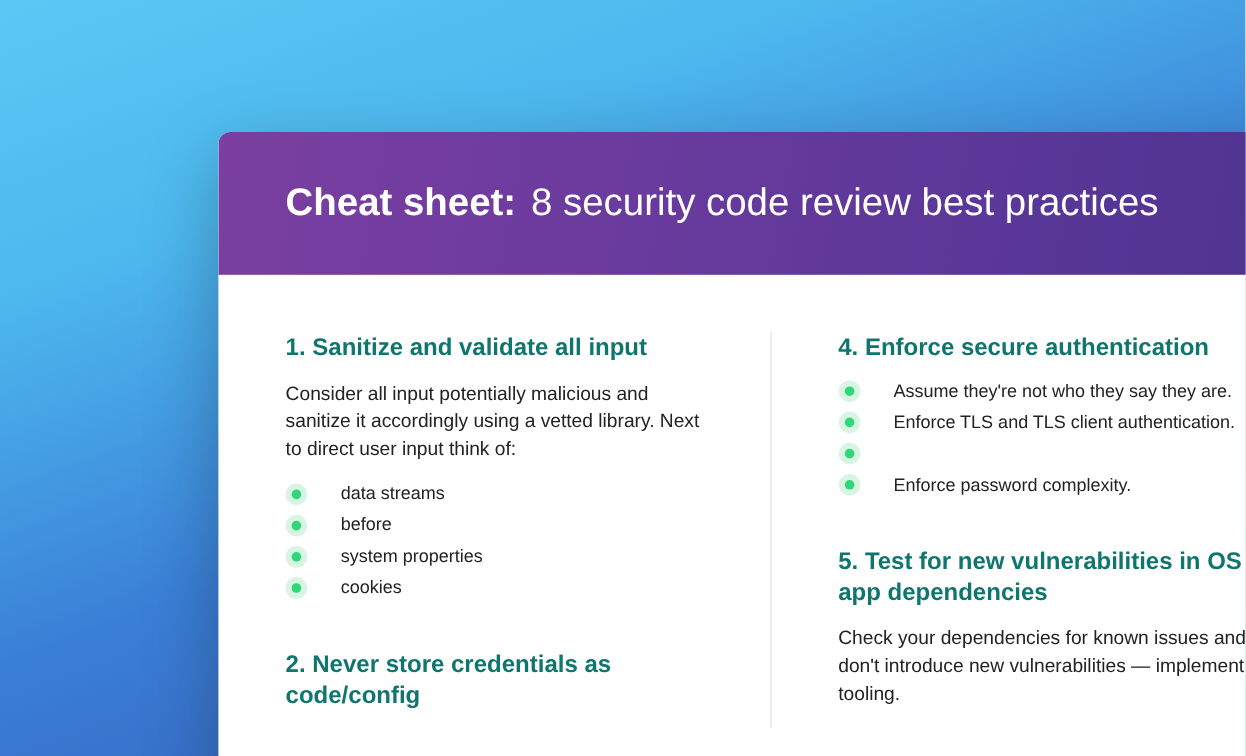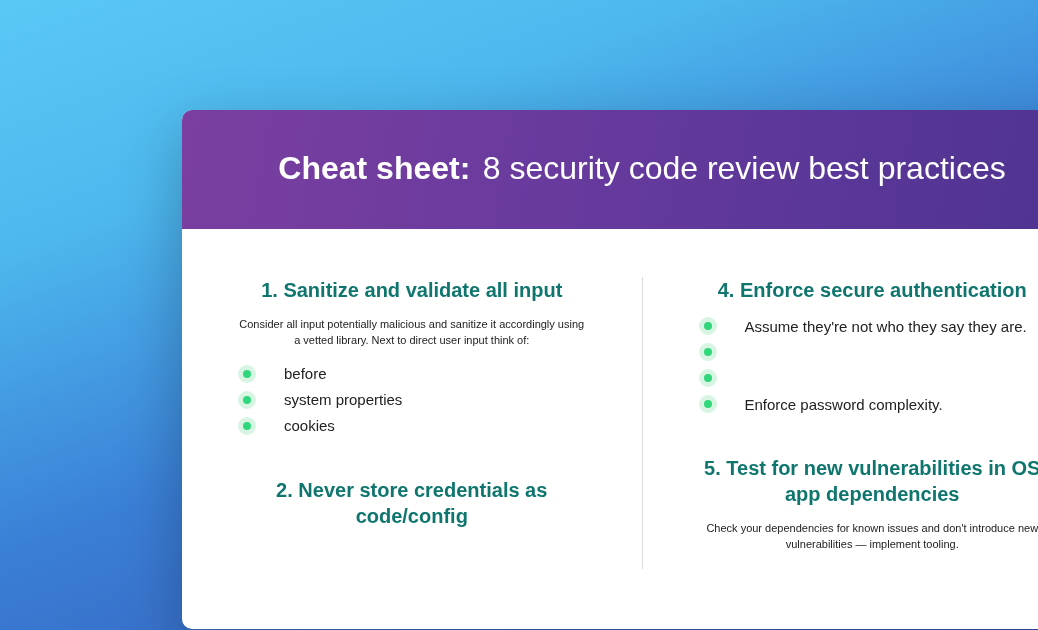--- a/index.html
+++ b/index.html
@@ -1,21 +1,20 @@
 <!DOCTYPE html>
 <html><head>
 <meta charset="utf-8">
 <style>
   * { box-sizing: border-box; margin: 0; padding: 0; }
   html, body { width: 1038px; height: 630px; overflow: hidden; font-family: "Segoe UI", "Helvetica Neue", Arial, sans-serif; }
   .bg {
     width: 1038px; height: 630px;
     background: linear-gradient(160deg, #5ac8f5 0%, #4db8ee 25%, #3a7fd6 55%, #3452b0 100%);
     position: relative;
-    text-align: center;
   }
   .sheet {
     position: absolute;
     left: 182px;
     top: 110px;
     width: 920px;
     background: #ffffff;
     border-radius: 10px;
     box-shadow: 0 20px 60px rgba(0,0,0,0.25);
     overflow: hidden;
@@ -49,21 +48,21 @@
   .col { flex: 1 1 0; min-width: 0; }
   .section-head {
     color: #0f766e;
     font-size: 20px;
     font-weight: 700;
     margin-bottom: 14px;
     line-height: 1.3;
   }
   .section-para {
     color: #222;
-    font-size: 11px;
+    font-size: 16px;
     line-height: 1.45;
     margin-bottom: 16px;
   }
   ul.dotlist { list-style: none; }
   ul.dotlist li {
     display: flex;
     align-items: center;
     gap: 28px;
     margin-bottom: 8px;
     color: #222;
@@ -94,20 +93,24 @@
     </div>
 
     <div class="content">
 
       <div class="col">
         <div class="section-head">1. Sanitize and validate all input</div>
         <div class="section-para">Consider all input potentially malicious and sanitize it accordingly using a vetted library. Next to direct user input think of:</div>
         <ul class="dotlist">
           <li>
               <span class="dot"></span>
+              <span>data streams</span>
+            </li>
+          <li>
+              <span class="dot"></span>
               <span>before</span>
             </li>
           <li>
               <span class="dot"></span>
               <span>system properties</span>
             </li>
           <li>
               <span class="dot"></span>
               <span>cookies</span>
             </li>
@@ -120,20 +123,21 @@
 
       <div class="col">
         <div class="section-head">4. Enforce secure authentication</div>
         <ul class="dotlist">
           <li>
               <span class="dot"></span>
               <span>Assume they're not who they say they are.</span>
             </li>
           <li>
               <span class="dot"></span>
+              <span>Enforce TLS and TLS client authentication.</span>
             </li>
           <li>
               <span class="dot"></span>
             </li>
           <li>
               <span class="dot"></span>
               <span>Enforce password complexity.</span>
             </li>
         </ul>
         <div class="spacer-lg"></div>

